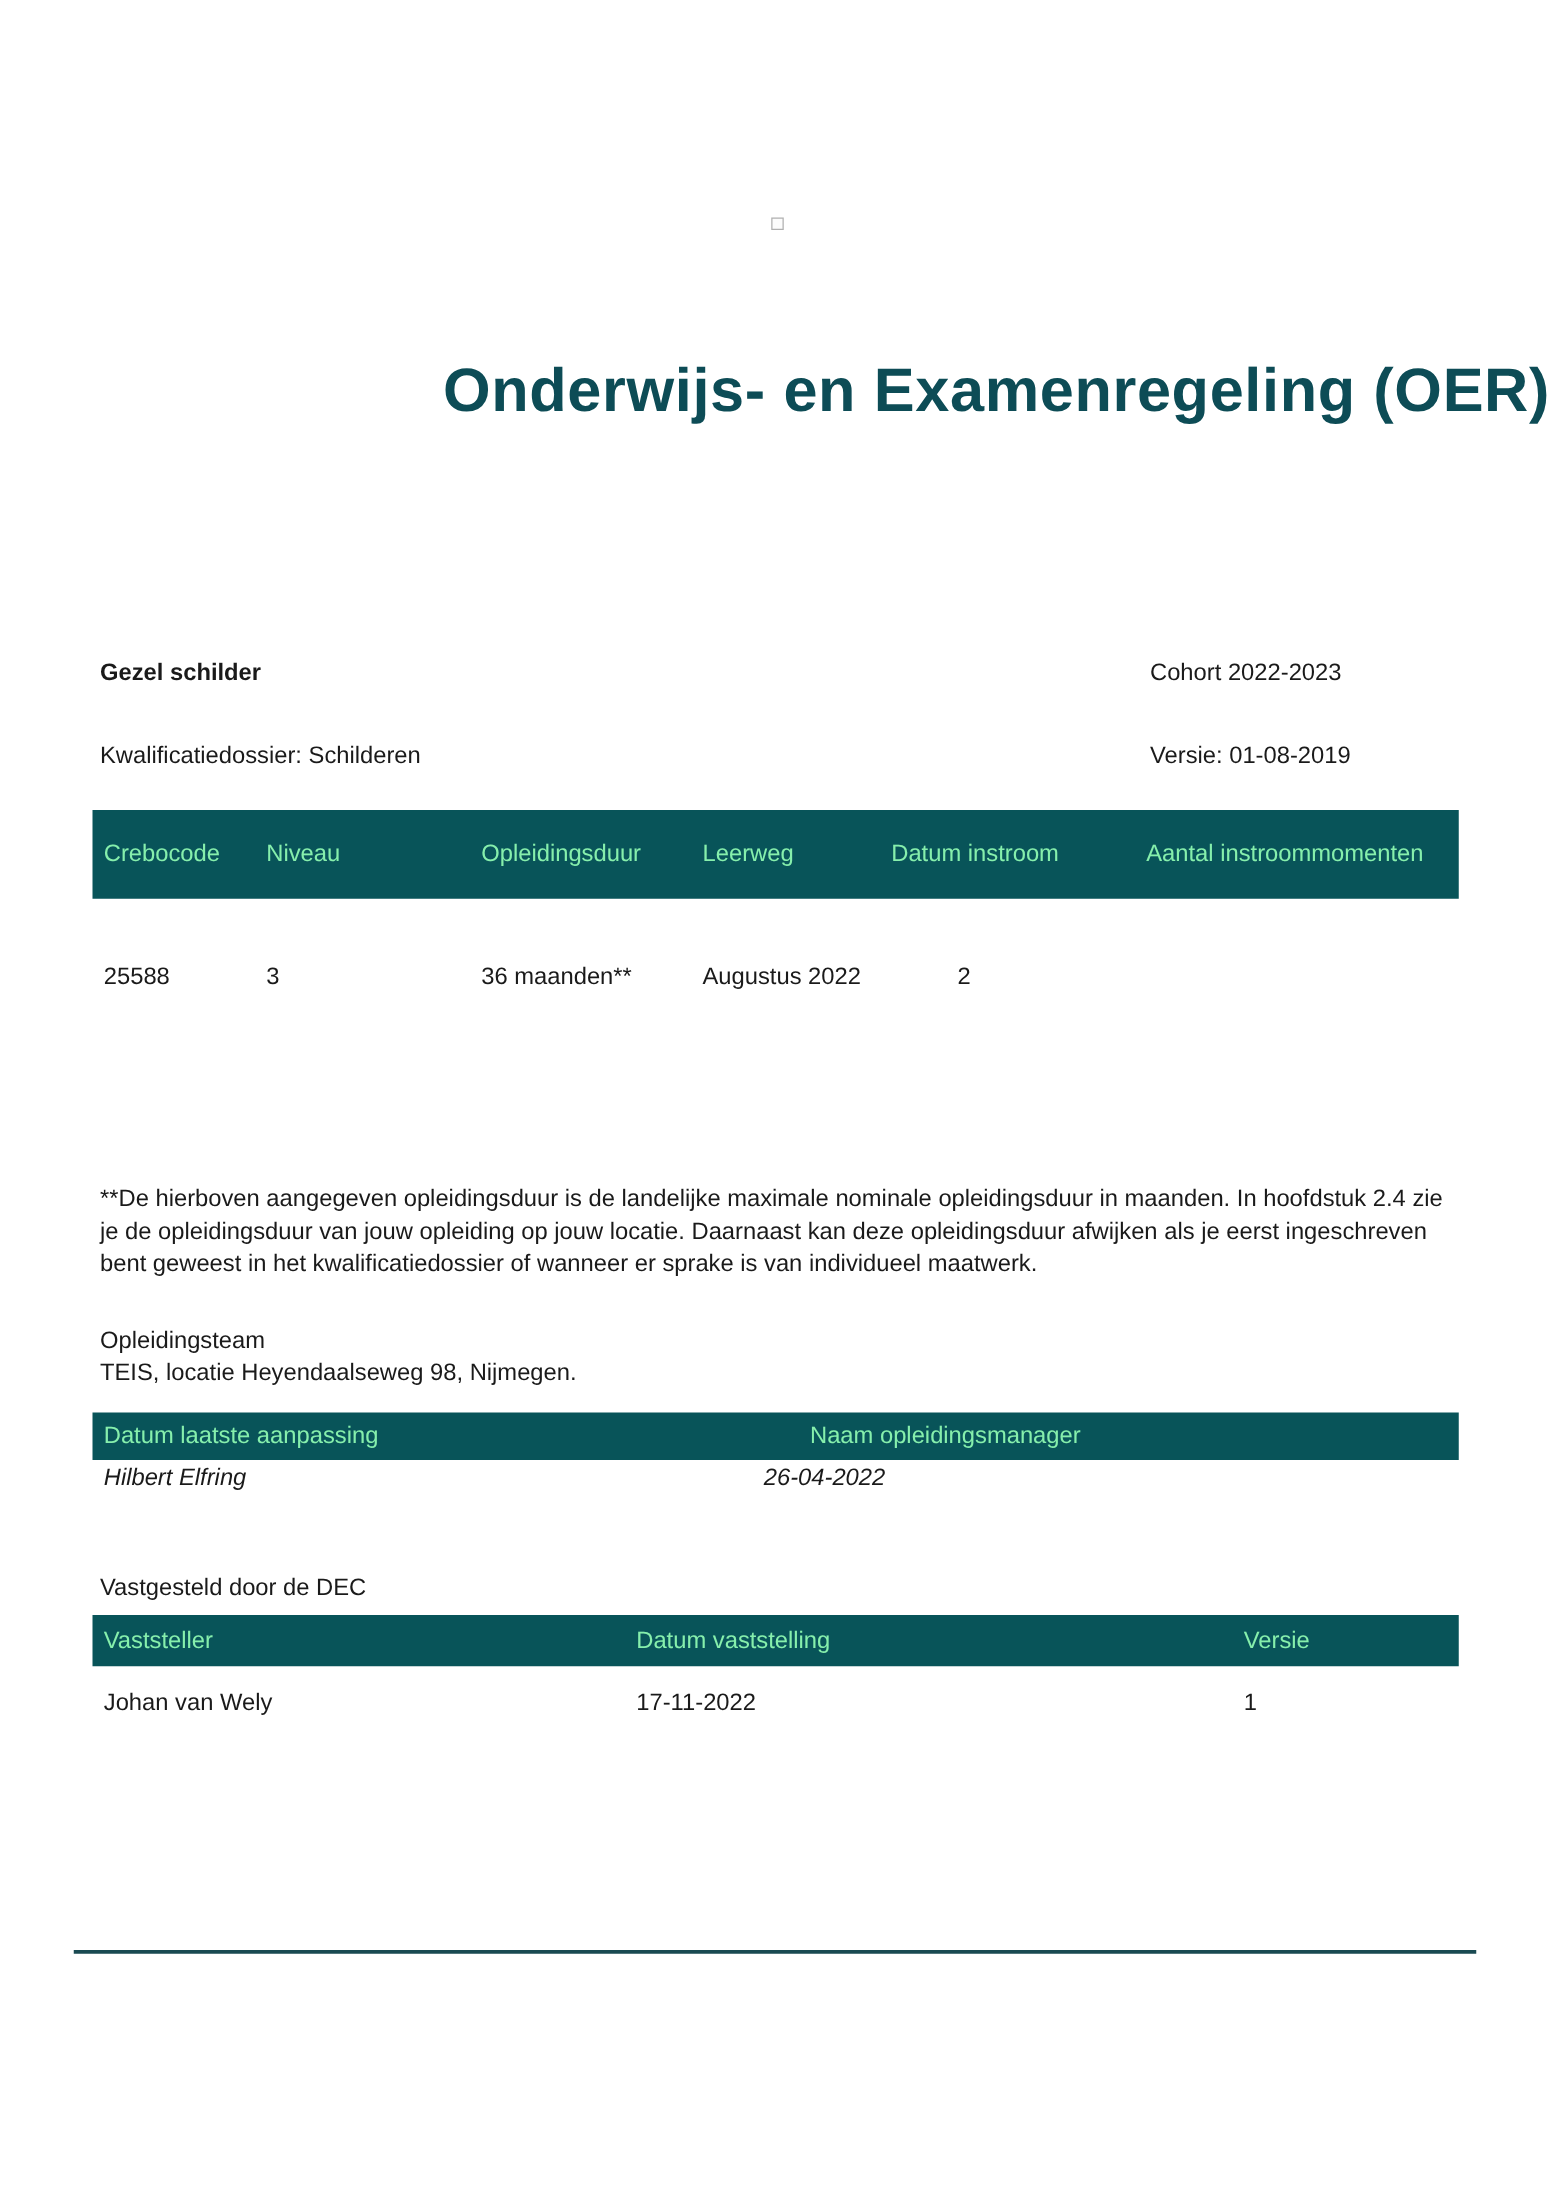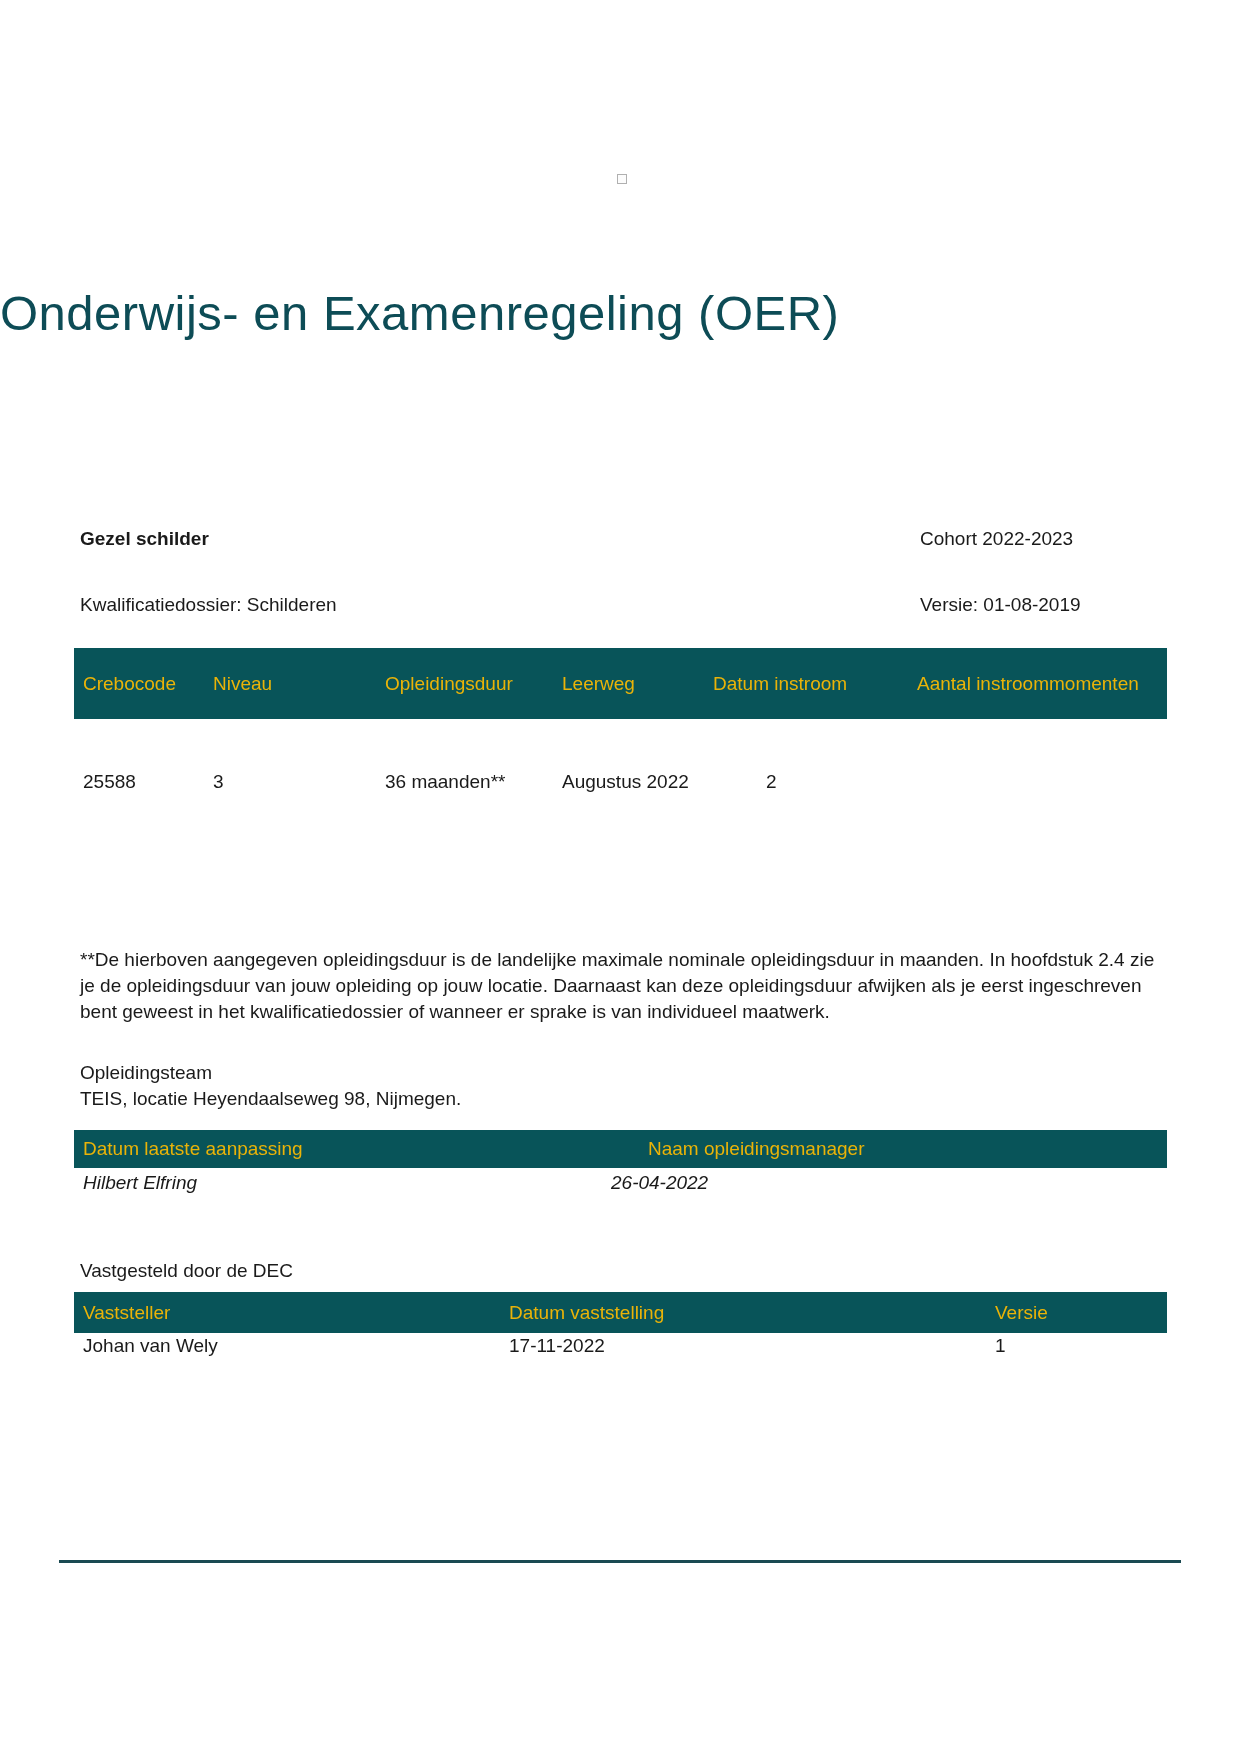--- a/index.html
+++ b/index.html
@@ -19,40 +19,41 @@
     position: absolute;
     left: 617px; top: 174px;
     width: 8px; height: 8px;
     border: 1px solid #b0b0b0;
     background: #fcfcfc;
   }
 
   .doc-title {
     position: absolute;
     top: 252px; left: 0; right: 0;
-    text-align: left;
+    text-align: right;
     font-size: 49px;
-    font-weight: normal;
+    font-weight: bold;
     letter-spacing: 0.5px;
     color: #0d4c56;
     white-space: nowrap;
+    padding-left: 34px;
   }
 
   .abs { position: absolute; }
 
   .info-line-left  { left: 80px;  white-space: nowrap; }
   .info-line-right { left: 920px; white-space: nowrap; }
   .bold { font-weight: bold; }
 
   
   .tbl { position: absolute; left: 74px; width: 1093px; }
   .tbl-head {
     display: flex;
     background: #085459;
-    color: #eab308;
+    color: #86efac;
     align-items: center;
     justify-content: space-between;
   }
   .tbl-row { display: flex; color: #1a1a1a; }
   .cell { padding-left: 9px; box-sizing: border-box; line-height: 26px; }
 
   
   .t1 { top: 648px; }
   .t1 .tbl-head { height: 71px; }
   .t1 .tbl-row .cell { padding-top: 50px; }
@@ -66,21 +67,21 @@
   
   .t2 { top: 1130px; }
   .t2 .tbl-head { height: 38px; }
   .t2 .tbl-row .cell { padding-top: 2px; font-style: italic; }
   .t2-c1 { width: 528px; }
   .t2-c2 { width: 565px; }
 
   
   .t3 { top: 1292px; }
   .t3 .tbl-head { height: 41px; }
-  .t3 .tbl-row .cell { }
+  .t3 .tbl-row .cell { padding-top: 17px; }
   .t3-c1 { width: 426px; }
   .t3-c2 { width: 486px; }
   .t3-c3 { width: 181px; }
 
   .note-par {
     position: absolute;
     left: 80px; top: 928px;
     width: 1082px;
     line-height: 26px;
   }

